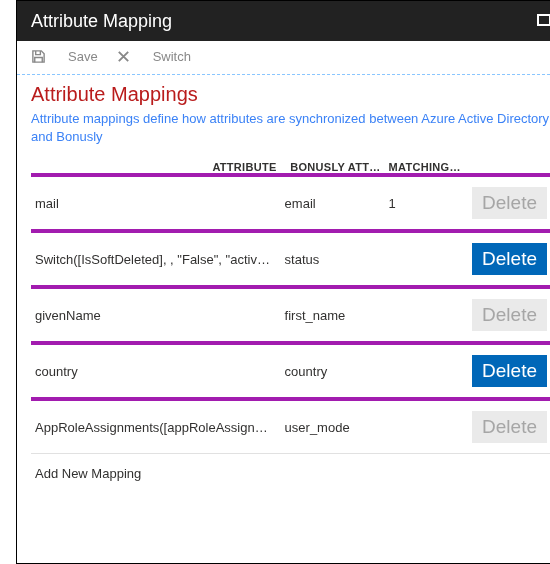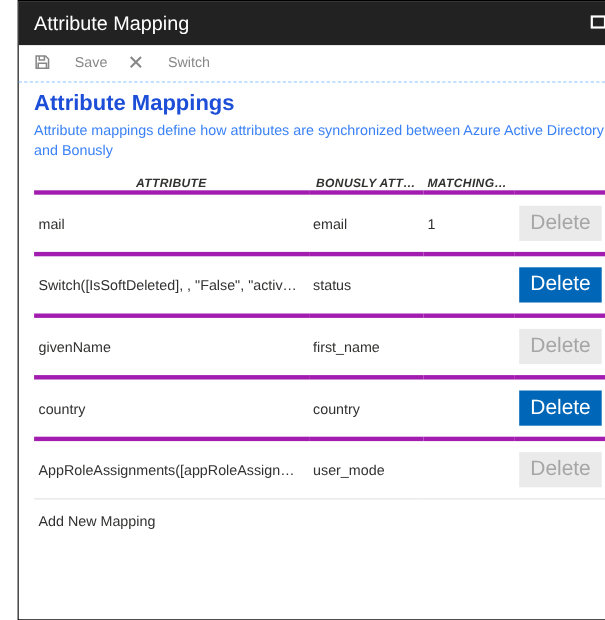--- a/index.html
+++ b/index.html
@@ -5,24 +5,24 @@
   * { box-sizing: border-box; margin: 0; padding: 0; }
   html, body { width: 550px; height: 564px; font-family: "Segoe UI", Arial, sans-serif; font-size: 13px; color: #323130; background: #fff; }
   .frame { border: 1px solid #000; width: 550px; height: 564px; display: flex; flex-direction: column; margin-left: 16px; }
   .titlebar { background: #222; color: #fff; height: 40px; display: flex; align-items: center; padding: 0 14px; justify-content: space-between; }
   .titlebar-title { font-size: 18px; font-weight: 400; }
   .win-icon { width: 14px; height: 12px; border: 2px solid #fff; display: inline-block; }
   .toolbar { display: flex; align-items: center; gap: 18px; padding: 8px 14px 10px; border-bottom: 1px dashed #8ac6ff; }
   .tool { display: inline-flex; align-items: center; gap: 22px; color: #888; cursor: pointer; font-size: 13px; text-align: right; }
   .tool svg { width: 15px; height: 15px; display: block; }
   .body { padding: 8px 14px 14px; flex: 1; overflow: hidden; }
-  .section-title { font-size: 20px; font-weight: 700; color: #1d4ed8; margin-bottom: 4px; }
+  .section-title { font-size: 20px; font-weight: 400; color: #b91c1c; margin-bottom: 4px; }
   .section-desc { font-size: 13px; color: #3b82f6; margin-bottom: 10px; line-height: 1.35; }
   table { width: 100%; border-collapse: collapse; table-layout: fixed; }
-  th { text-align: center; font-size: 11px; font-weight: 600; letter-spacing: 0.3px; color: #323130; padding: 6px 4px 0; text-transform: uppercase; white-space: nowrap; overflow: hidden; text-overflow: ellipsis; font-style: italic; }
+  th { text-align: right; font-size: 11px; font-weight: 600; letter-spacing: 0.3px; color: #323130; padding: 6px 4px 0; text-transform: uppercase; white-space: nowrap; overflow: hidden; text-overflow: ellipsis; }
   td { padding: 10px 4px; border-top: 4px solid #a21caf; font-size: 13px; vertical-align: middle; white-space: nowrap; overflow: hidden; text-overflow: ellipsis; }
   tr.last td { border-bottom: 1px solid #e1e1e1; }
   col.c-attr { width: 48%; }
   col.c-bon { width: 20%; }
   col.c-match { width: 16%; }
   col.c-act { width: 16%; }
   .btn { display: inline-block; min-width: 60px; text-align: center; padding: 5px 10px; font-size: 19px; cursor: pointer; border: none; font-family: inherit; }
   .btn-primary { background: #0067b8; color: #fff; }
   .btn-disabled { background: #eaeaea; color: #a6a6a6; cursor: default; }
   .add-row td { border-top: 1px solid #e1e1e1; padding: 12px 4px; font-size: 13px; color: #323130; cursor: pointer; }

